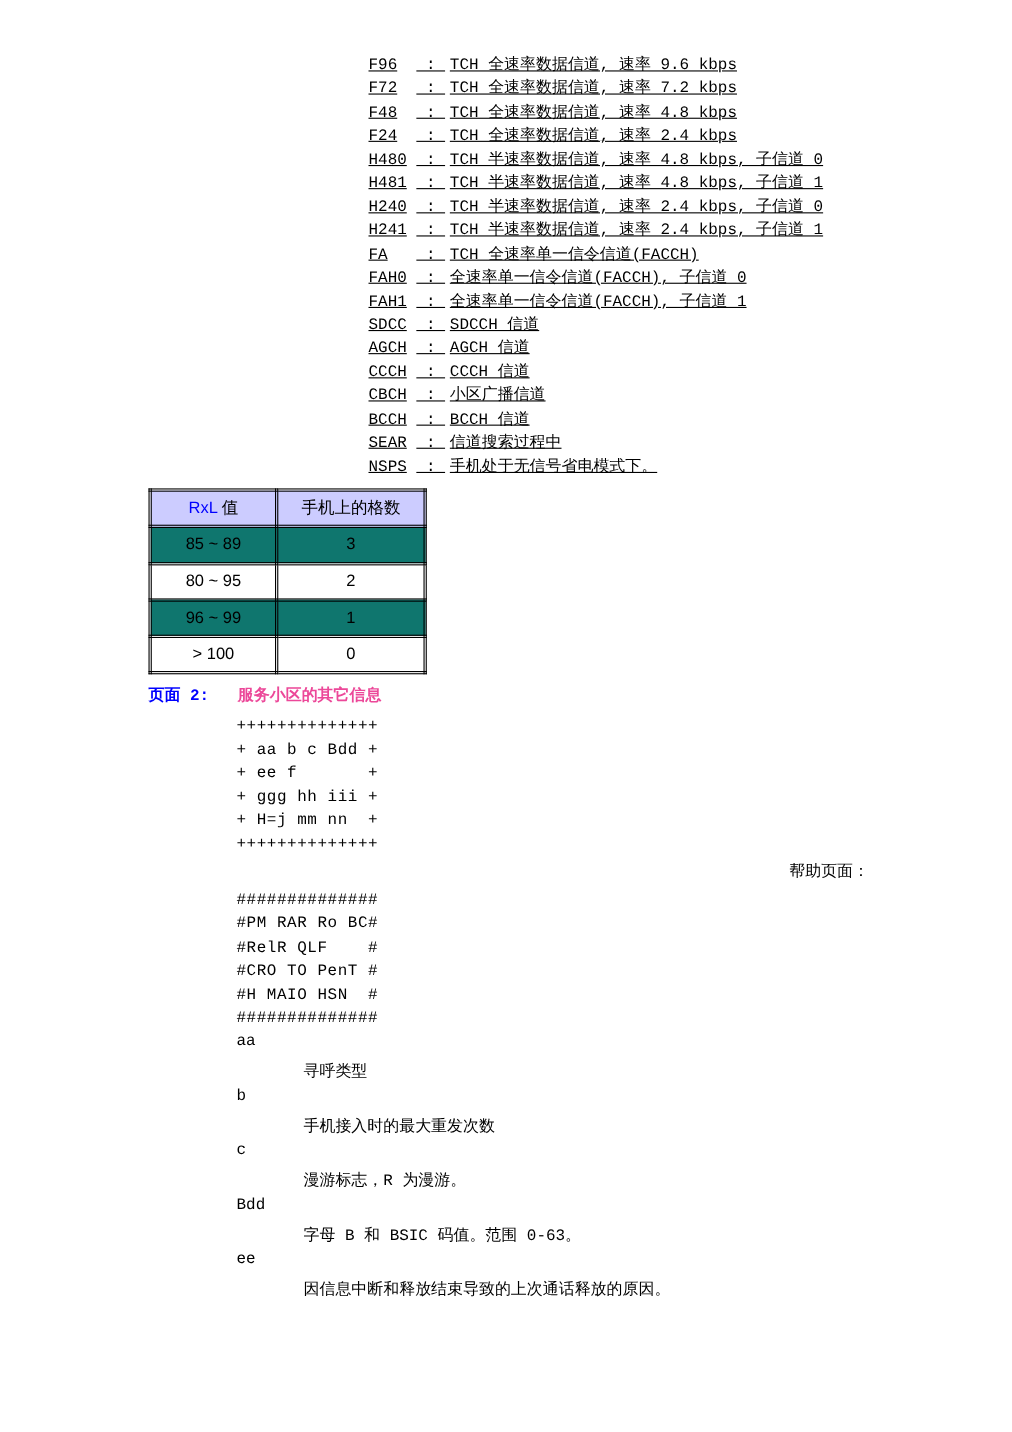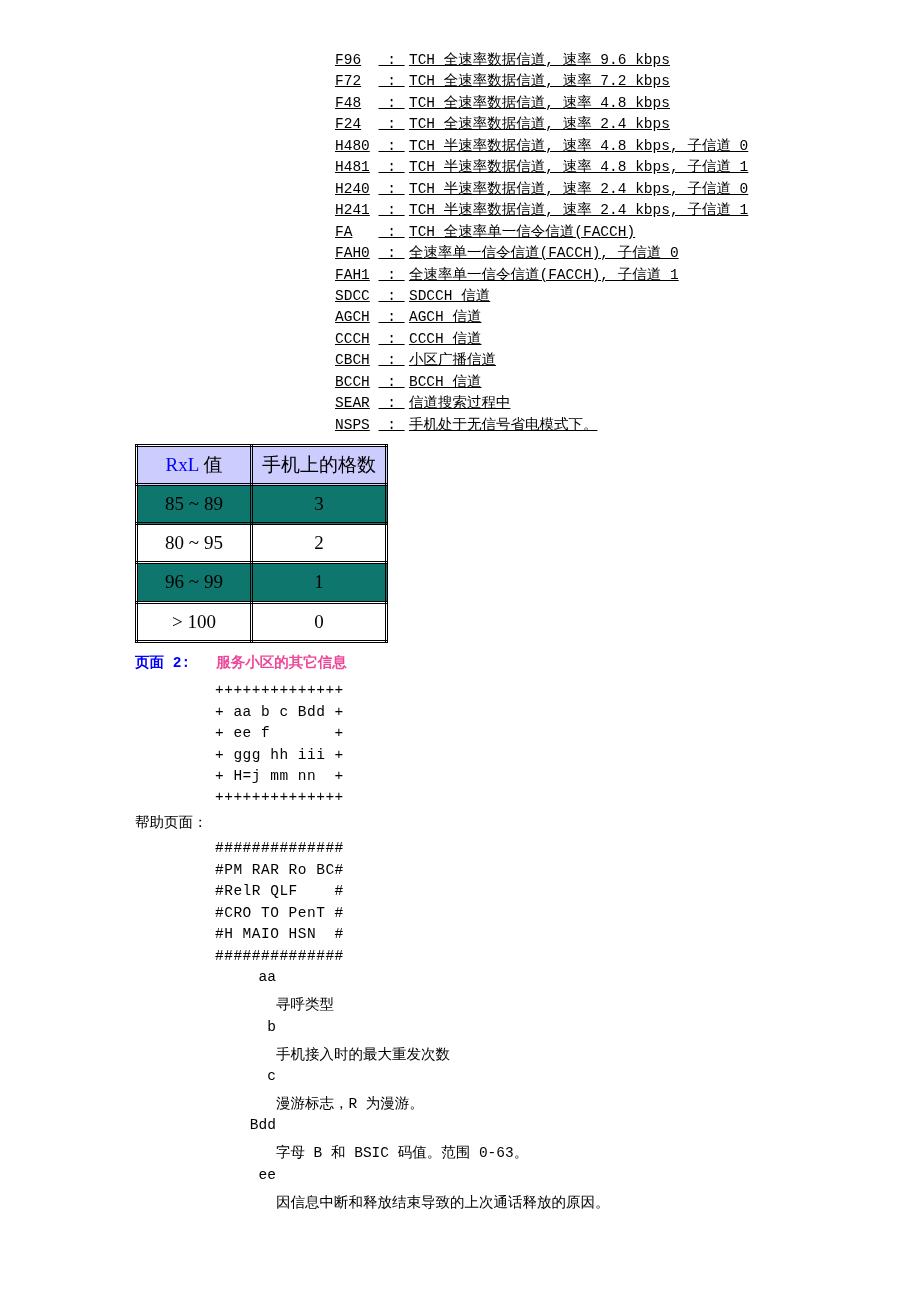--- a/index.html
+++ b/index.html
@@ -39,22 +39,22 @@
     border-collapse: collapse;
     margin: 8px 0 8px 0;
     border: 3px double #000;
   }
   .signal-table th, .signal-table td {
     border: 3px double #000;
     padding: 4px 0;
     text-align: center;
     height: 26px;
     box-sizing: border-box;
-    font-family: Liberation Serif, serif;
-    font-size: 19px;
+    font-family: Liberation Sans, sans-serif;
+    font-size: 15px;
   }
   .signal-table th {
     background: #ccccff;
     font-weight: normal;
   }
   .signal-table th:first-child, .signal-table td:first-child { width: 115px; }
   .signal-table th:last-child, .signal-table td:last-child { width: 135px; }
   .signal-table td.shade { background: #0f766e; }
   .table-h-link { color: #0000ff; }
   .page-heading {
@@ -65,25 +65,25 @@
   .page-heading .lbl { color: #0000ff; }
   .page-heading .ttl { color: #ec4899; }
   .mono-block {
     margin-left: 80px;
     font-family: "Courier New", monospace;
     white-space: pre;
     letter-spacing: 0.5px;
   }
   .cjk-line {
     margin: 4px 0 4px 0;
+    text-align: right;
   }
   .param-block {
     margin-left: 80px;
     font-family: "Courier New", "SimSun", monospace;
-    text-align: right;
   }
   .param-row { display:flex; }
   .param-key {
     display:inline-block;
     width: 7ch;
     font-family:"Courier New",monospace;
     white-space: pre;
   }
   .param-val {
     font-family:"SimSun","宋体","Courier New",monospace;

